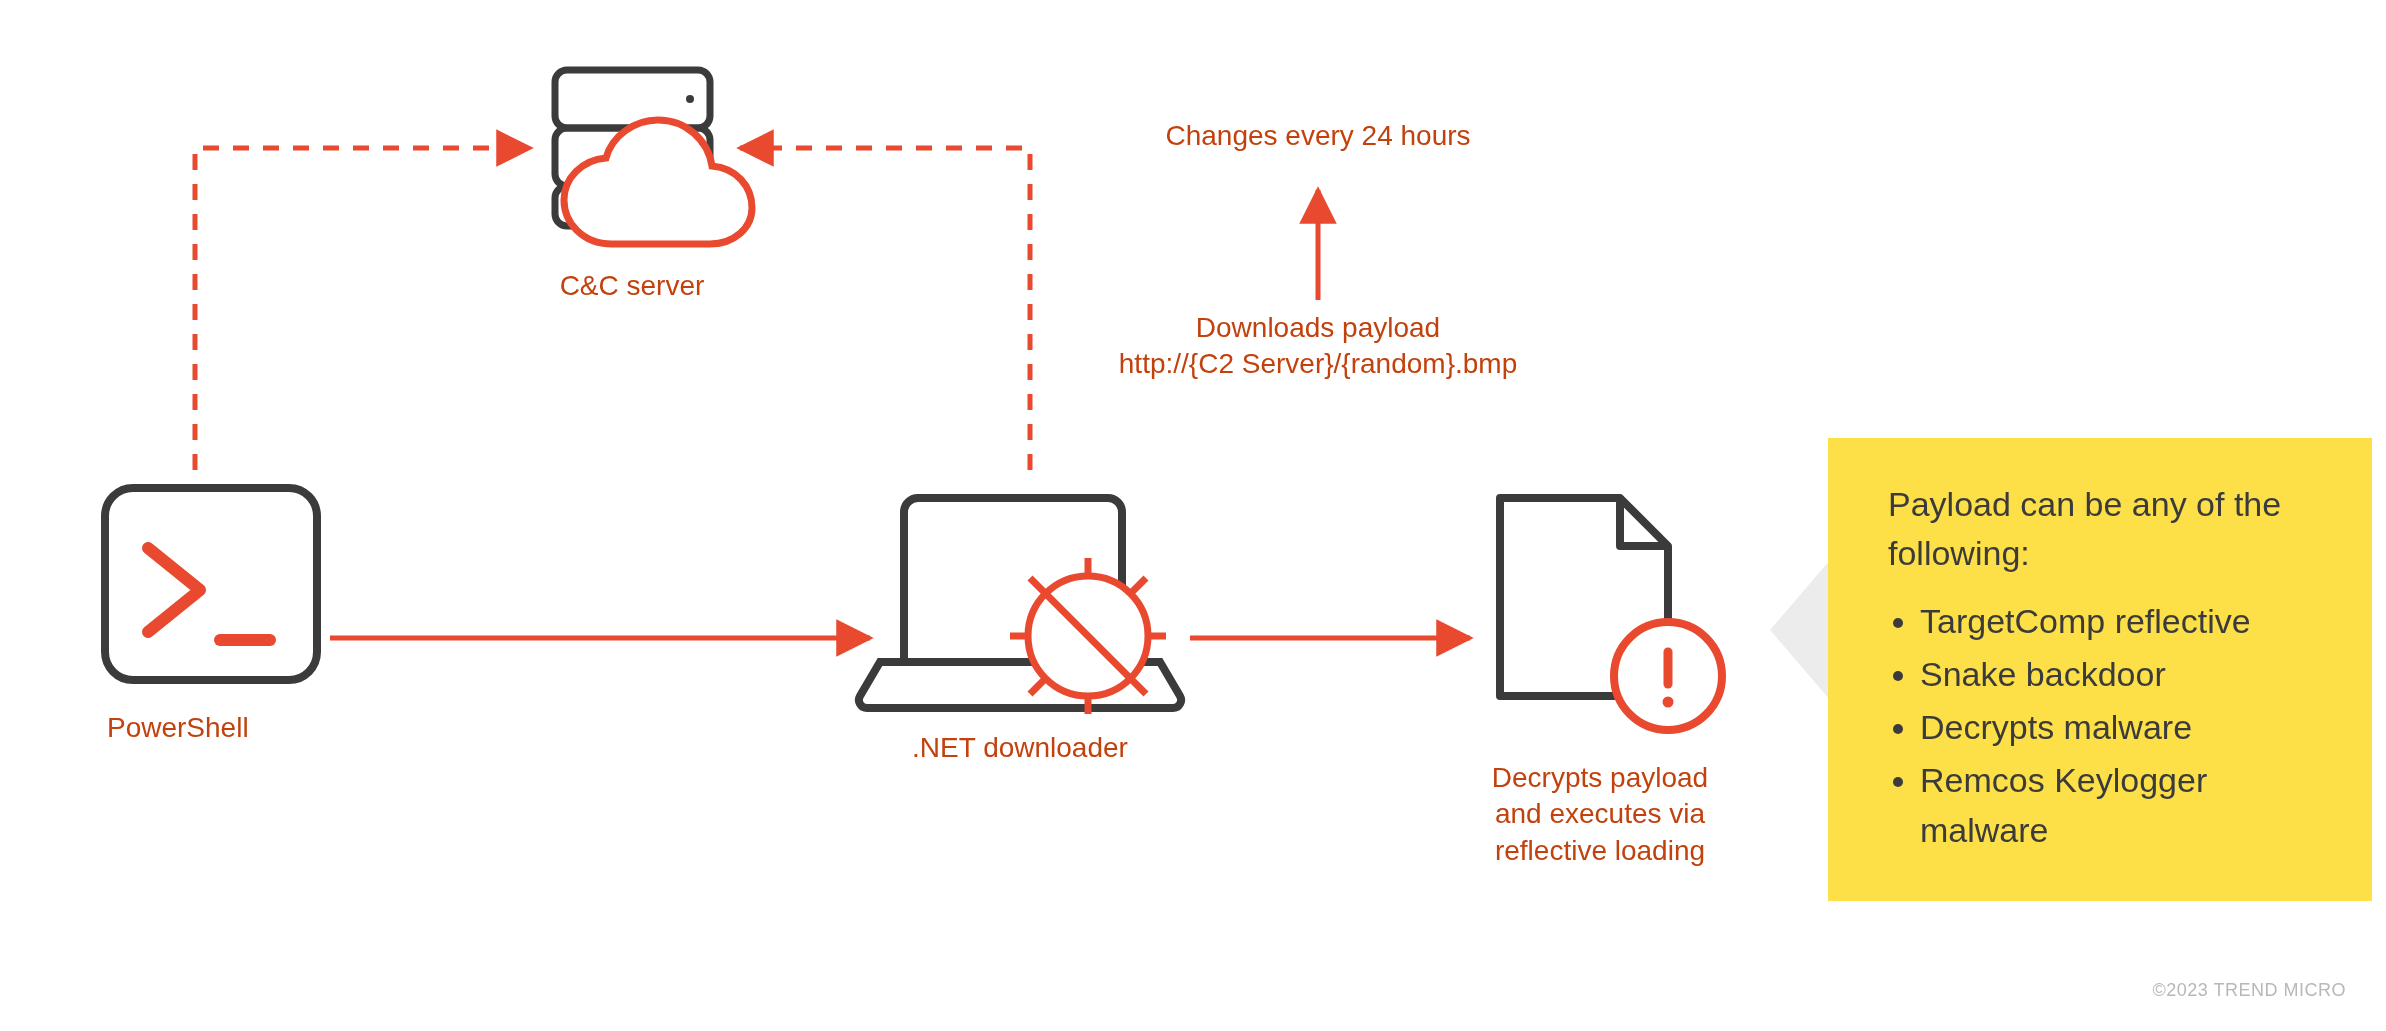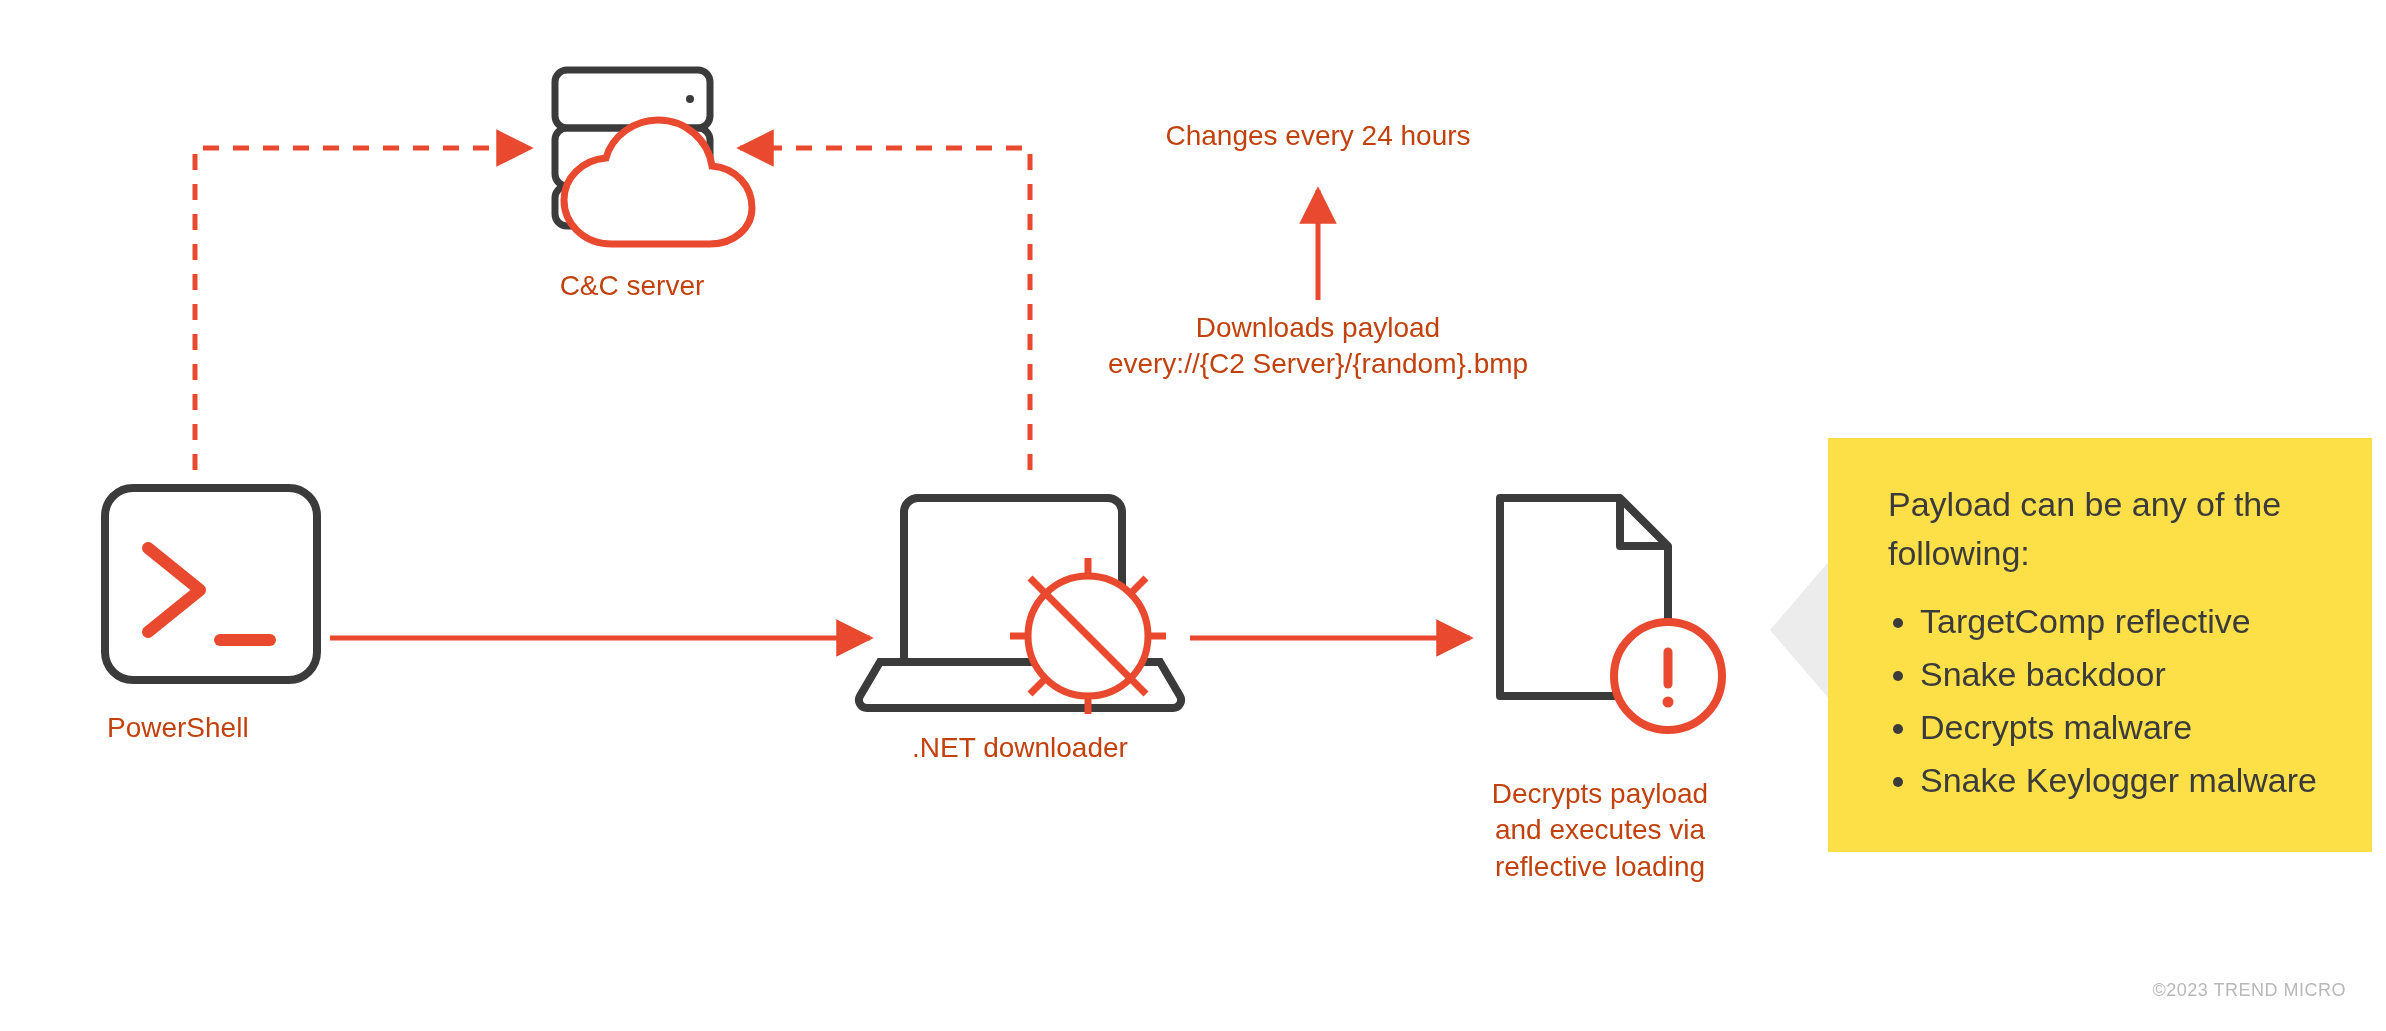--- a/index.html
+++ b/index.html
@@ -130,36 +130,36 @@
         <circle cx="0" cy="0" r="54" fill="#ffffff" stroke="#e8492f" stroke-width="8"></circle>
         <line x1="0" y1="-24" x2="0" y2="8" stroke="#e8492f" stroke-width="9" stroke-linecap="round"></line>
         <circle cx="0" cy="26" r="5.5" fill="#e8492f"></circle>
       </g>
     </g>
   </svg>
 
   <div class="text" style="left:107px; top:710px;">PowerShell</div>
   <div class="text center" style="left:632px; top:268px;">C&amp;C server</div>
   <div class="text center" style="left:1020px; top:730px;">.NET downloader</div>
-  <div class="text center" style="left:1600px; top:776px;">Decrypts payload
+  <div class="text center" style="left:1600px; top:760px;">Decrypts payload
 and executes via
 reflective loading</div>
 
   <div class="text center" style="left:1318px; top:118px;">Changes every 24 hours</div>
   <div class="text center" style="left:1318px; top:310px;">Downloads payload
-every://{C2 Server}/{random}.bmp</div>
+http://{C2 Server}/{random}.bmp</div>
 
   <svg style="position:absolute; left:1770px; top:560px; width:60px; height:140px;" viewBox="0 0 60 140">
     <polygon points="60,0 60,140 0,70" fill="#ececec"></polygon>
   </svg>
   <div class="callout" style="left:1828px; top:438px; width:440px;">
     <div style="white-space:pre;">Payload can be any of the
 following:</div>
     <ul>
       <li>TargetComp reflective</li>
       <li>Snake backdoor</li>
       <li>Decrypts malware</li>
-      <li>Snake Keylogger malware</li>
+      <li>Remcos Keylogger malware</li>
     </ul>
   </div>
 
   <div class="copyright" style="right:40px; bottom:30px;">©2023 TREND MICRO</div>
 </div>
 
 </body></html>

